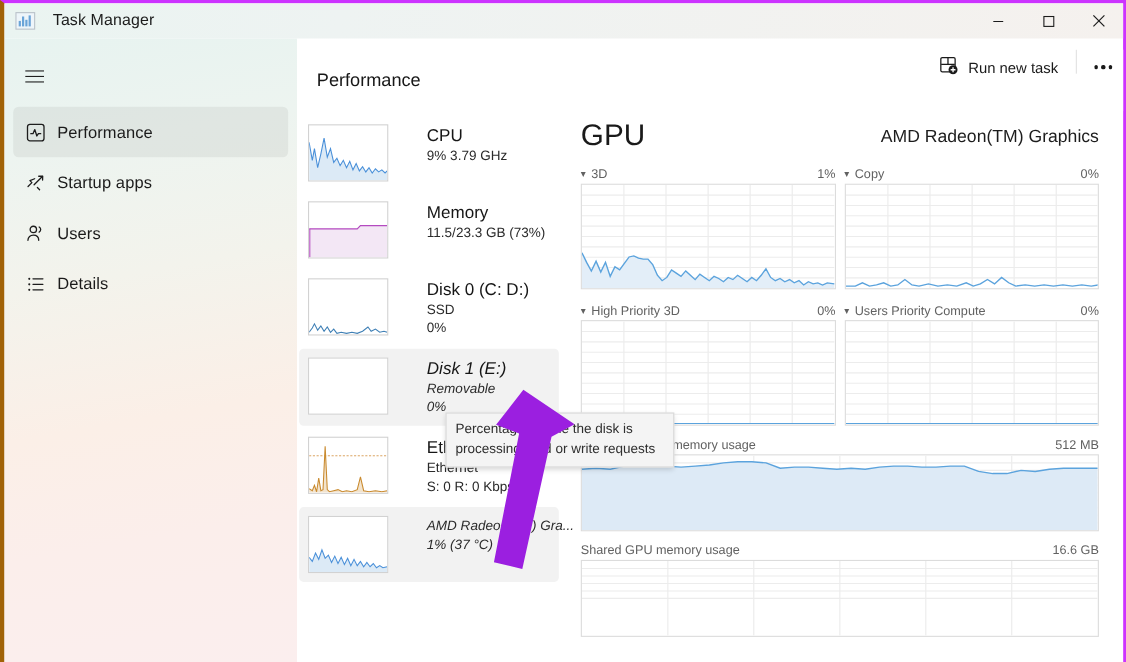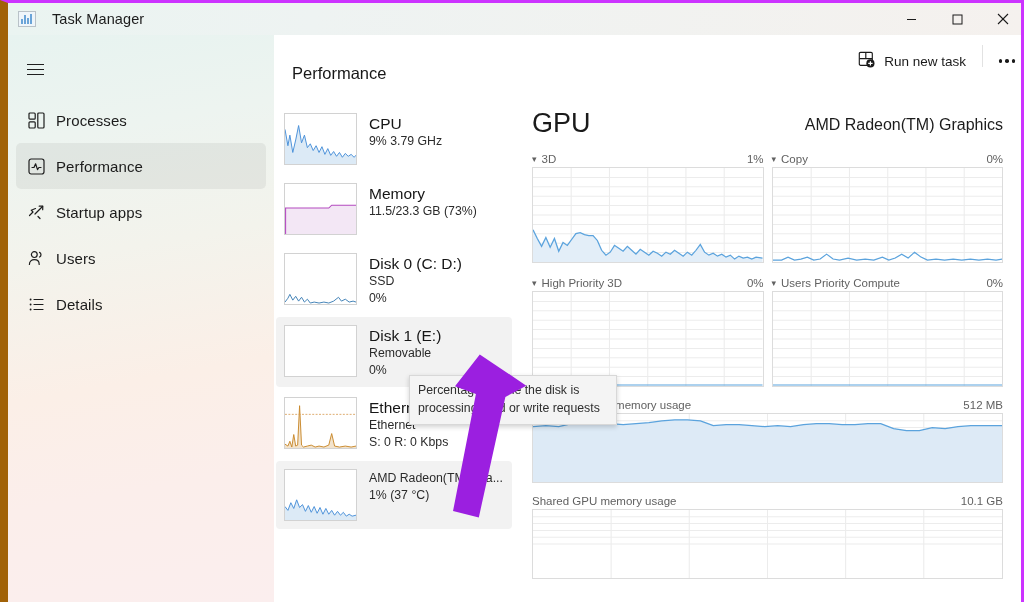--- a/index.html
+++ b/index.html
@@ -5,21 +5,21 @@
   * { box-sizing: border-box; margin: 0; padding: 0; }
   html, body {
     width: 1024px; height: 602px;
     font-family: "Liberation Sans", sans-serif;
     overflow: hidden;
     background: #ffffff;
   }
   #app {
     position: relative;
     width: 1024px; height: 602px;
-    border-left: 8px solid #a16207;
+    border-left: 4px solid #a16207;
     border-right: 3px solid #cc33ff;
     border-top: 3px solid #cc33ff;
     background: #ffffff;
     overflow: hidden;
   }
 
   
   .titlebar {
     position: absolute; top: 0; left: 0;
     width: 1018px; height: 32px;
@@ -121,28 +121,28 @@
   .ellipsis b { width:3.5px; height:3.5px; border-radius:50%; background:#1a1a1a; display:block; }
 
   .panebody { display: flex; height: 504px; }
 
   
   .devlist { width: 240px; flex: none; padding-top: 4px; }
   .dev {
     display: flex; gap: 12px; padding: 8px 6px 8px 8px;
     margin: 0 2px 2px 2px; border-radius: 4px;
   }
-  .dev.active { background: #f2f2f2; }
+  .dev.active { background: #f2f2f2; font-style: italic; }
   .spark {
     width: 73px; height: 52px; flex: none;
     border: 1px solid #d2d2d2; background: #ffffff;
     position: relative; overflow: hidden;
   }
   .spark svg { position:absolute; inset:0; width:100%; height:100%; }
-  .devtext { min-width: 0; padding-top: 1px; }
+  .devtext { min-width: 0; padding-top: 1px; margin-left: 23px; }
   .devname { font-size: 15.5px; color: #161616; line-height: 19px; }
   .devsub  { font-size: 12.3px; color: #2b2b2b; line-height: 17px; white-space: nowrap; }
 
   
   .gpu { flex: 1; padding: 6px 26px 0 18px; position: relative; }
   .gpuhead { display:flex; align-items:flex-end; justify-content: space-between; }
   .gputitle { font-size: 27px; color: #1a1a1a; line-height: 32px; }
   .gpumodel { font-size: 16px; color: #1c1c1c; line-height: 22px; padding-bottom: 3px;}
 
   .grow { display: flex; gap: 8px; margin-top: 14px; }
@@ -210,30 +210,20 @@
   </div>
 
   <div class="sidebar">
     <div class="hamburger">
         <span>
           <i></i>
         </span>
       </div>
     <div class="navlist">
 
-      <div class="navitem">
-        <div class="navicon">
-          <svg width="19" height="19" viewBox="0 0 19 19" fill="none" stroke="#1d1d1d" stroke-width="1.2">
-            <rect x="2" y="2" width="6.2" height="6.2" rx="1"></rect>
-            <rect x="10.8" y="2" width="6.2" height="15" rx="1"></rect>
-            <rect x="2" y="10.8" width="6.2" height="6.2" rx="1"></rect>
-          </svg>
-        </div>
-        <div class="navlabel">Processes</div>
-      </div>
 
       <div class="navitem selected">
         <div class="navicon">
           <svg width="19" height="19" viewBox="0 0 19 19" fill="none" stroke="#1d1d1d" stroke-width="1.2">
             <rect x="2" y="2" width="15" height="15" rx="2.2"></rect>
             <polyline points="5,10.5 7,10.5 8.6,6.8 10.5,12.6 11.9,10.5 14,10.5" stroke-linejoin="round" stroke-linecap="round"></polyline>
           </svg>
         </div>
         <div class="navlabel">Performance</div>
       </div>
@@ -544,21 +534,21 @@
               </g>
               <path d="M0,70 L0,13 12,12 24,13 36,10 48,9 60,10 72,10 84,11 96,10 108,9 120,7 132,6 144,6 156,7 168,12 180,11 192,11 204,12 216,13 228,12 240,13 252,11 264,10 276,10 288,11 300,11 312,10 324,10 336,15 348,17 360,17 372,14 384,15 396,13 408,12 420,12 437,12 437,70Z" fill="#ddeaf6" stroke="none"></path>
               <polyline points="0,13 12,12 24,13 36,10 48,9 60,10 72,10 84,11 96,10 108,9 120,7 132,6 144,6 156,7 168,12 180,11 192,11 204,12 216,13 228,12 240,13 252,11 264,10 276,10 288,11 300,11 312,10 324,10 336,15 348,17 360,17 372,14 384,15 396,13 408,12 420,12 437,12" fill="none" stroke="#5ba3dd" stroke-width="1.3"></polyline>
             </svg>
           </div>
         </div>
 
         <div class="memrow">
           <div class="glabel">
             <span>Shared GPU memory usage</span>
-            <span class="gval">10.1 GB</span>
+            <span class="gval">16.6 GB</span>
           </div>
           <div class="membox">
             <svg viewBox="0 0 437 70" preserveAspectRatio="none">
               <g stroke="#ececec" stroke-width="1">
                 <line x1="72.8" y1="0" x2="72.8" y2="70"></line>
                   <line x1="145.6" y1="0" x2="145.6" y2="70"></line>
                 <line x1="218.5" y1="0" x2="218.5" y2="70"></line>
                   <line x1="291.3" y1="0" x2="291.3" y2="70"></line>
                 <line x1="364.1" y1="0" x2="364.1" y2="70"></line>
                 <line x1="0" y1="7" x2="437" y2="7"></line>

